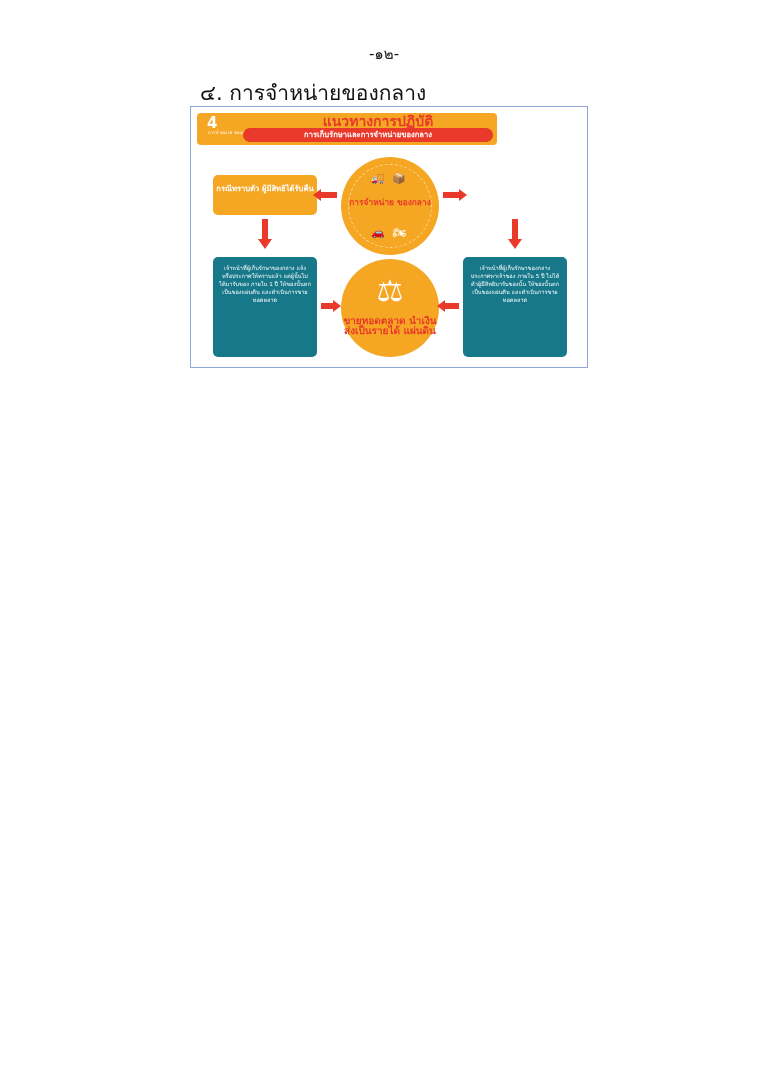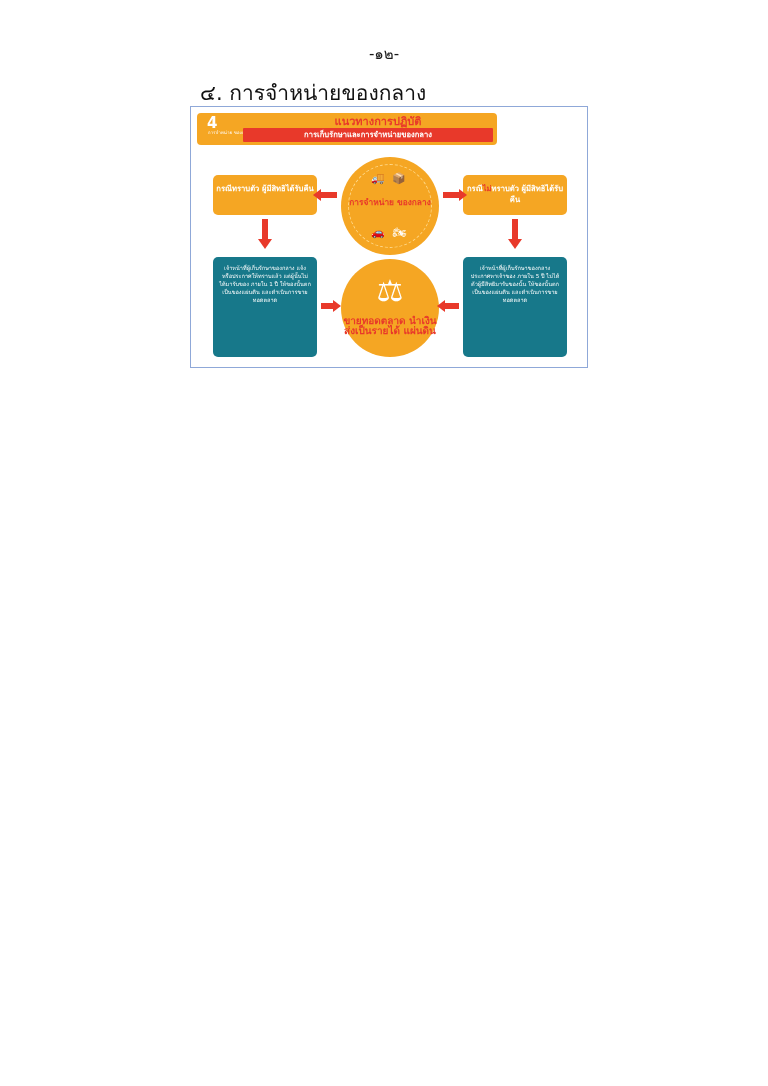--- a/index.html
+++ b/index.html
@@ -82,35 +82,35 @@
     text-align: center;
   }
   .banner-title {
     position: absolute;
     left: 66px;
     top: 3px;
     width: 230px;
     text-align: center;
     color: #e8392a;
     font-weight: bold;
-    font-size: 11px;
+    font-size: 14px;
     line-height: 11px;
   }
   .banner-sub2 {
     position: absolute;
     left: 46px;
     top: 15px;
     width: 250px;
     text-align: center;
     color: #ffffff;
     font-weight: bold;
     font-size: 7.6px;
     line-height: 10px;
     background: #e8392a;
-    border-radius: 1px;
+    border-radius: 7px;
     padding: 2px 0;
   }
 
   
   .circle-top {
     position: absolute;
     left: 150px;
     top: 50px;
     width: 98px;
     height: 98px;
@@ -324,23 +324,20 @@
 
     <div class="circle-bottom">
       <div class="auction-icon">⚖</div>
       <div class="circle-bottom-label">ขายทอดตลาด นำเงินส่งเป็นรายได้ แผ่นดิน</div>
     </div>
 
     <div class="box box-orange box-top-left">
       <span>กรณีทราบตัว ผู้มีสิทธิได้รับคืน</span>
     </div>
 
-    <div class="box box-orange box-top-right">
-      <span>กรณี</span><span class="hl">ไม่</span><span>ทราบตัว ผู้มีสิทธิได้รับคืน</span>
-    </div>
 
     <div class="box box-teal box-bottom-left">
       <span>เจ้าหน้าที่ผู้เก็บรักษาของกลาง แจ้งหรือประกาศให้ทราบแล้ว แต่ผู้นั้นไม่ได้มารับของ ภายใน 1 ปี ให้ของนั้นตกเป็นของแผ่นดิน และดำเนินการขายทอดตลาด</span>
     </div>
 
     <div class="box box-teal box-bottom-right">
       <span>เจ้าหน้าที่ผู้เก็บรักษาของกลาง ประกาศหาเจ้าของ ภายใน 5 ปี ไม่ได้ตัวผู้มีสิทธิมารับของนั้น ให้ของนั้นตกเป็นของแผ่นดิน และดำเนินการขายทอดตลาด</span>
     </div>
 
     <div class="arrow-shaft arr-left-h"></div>

